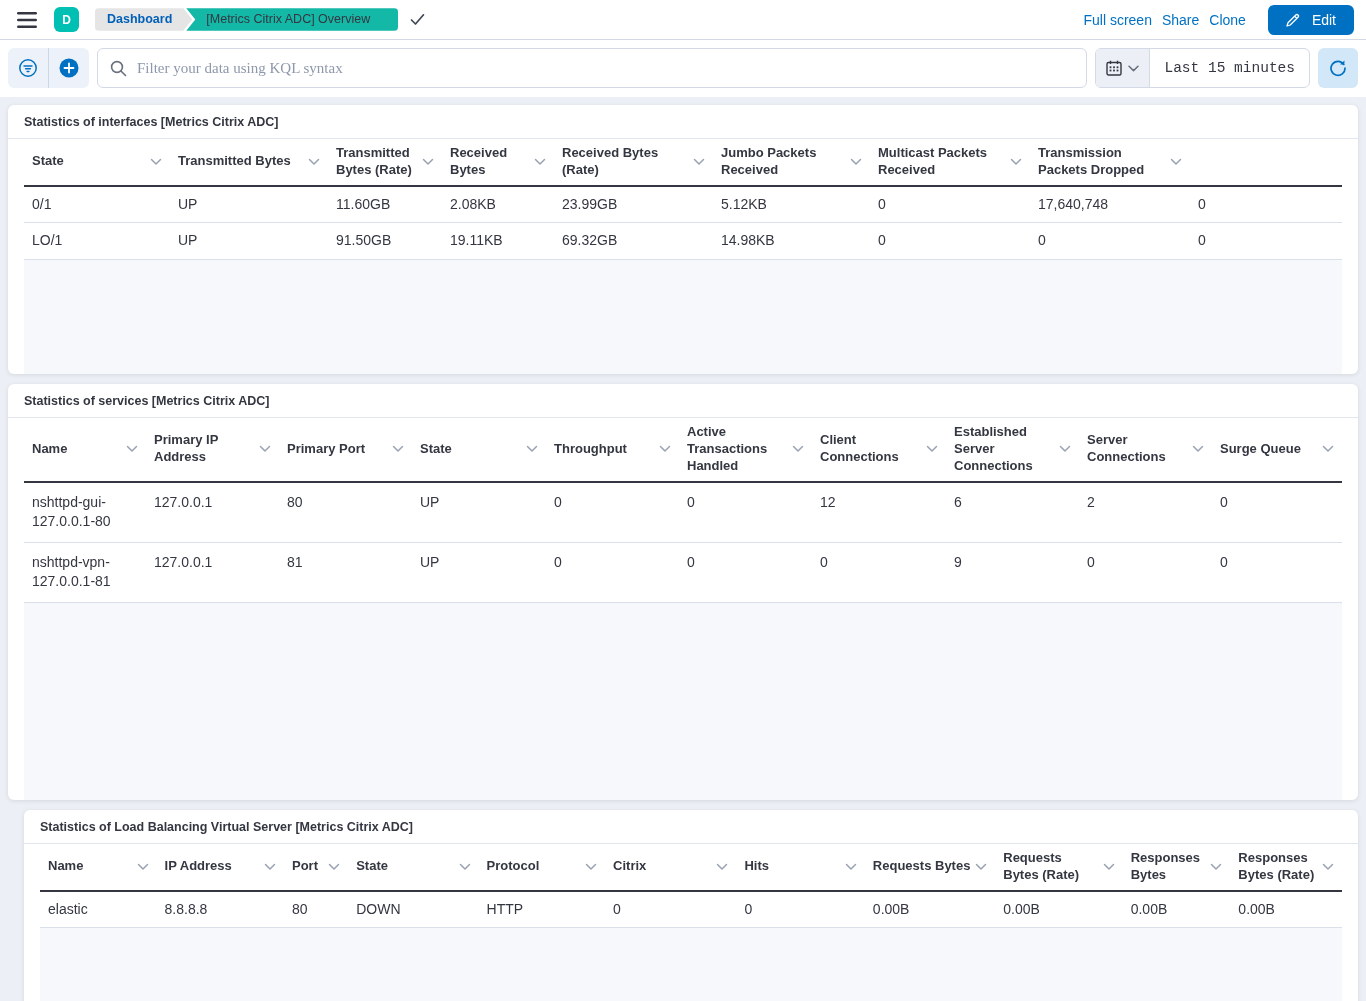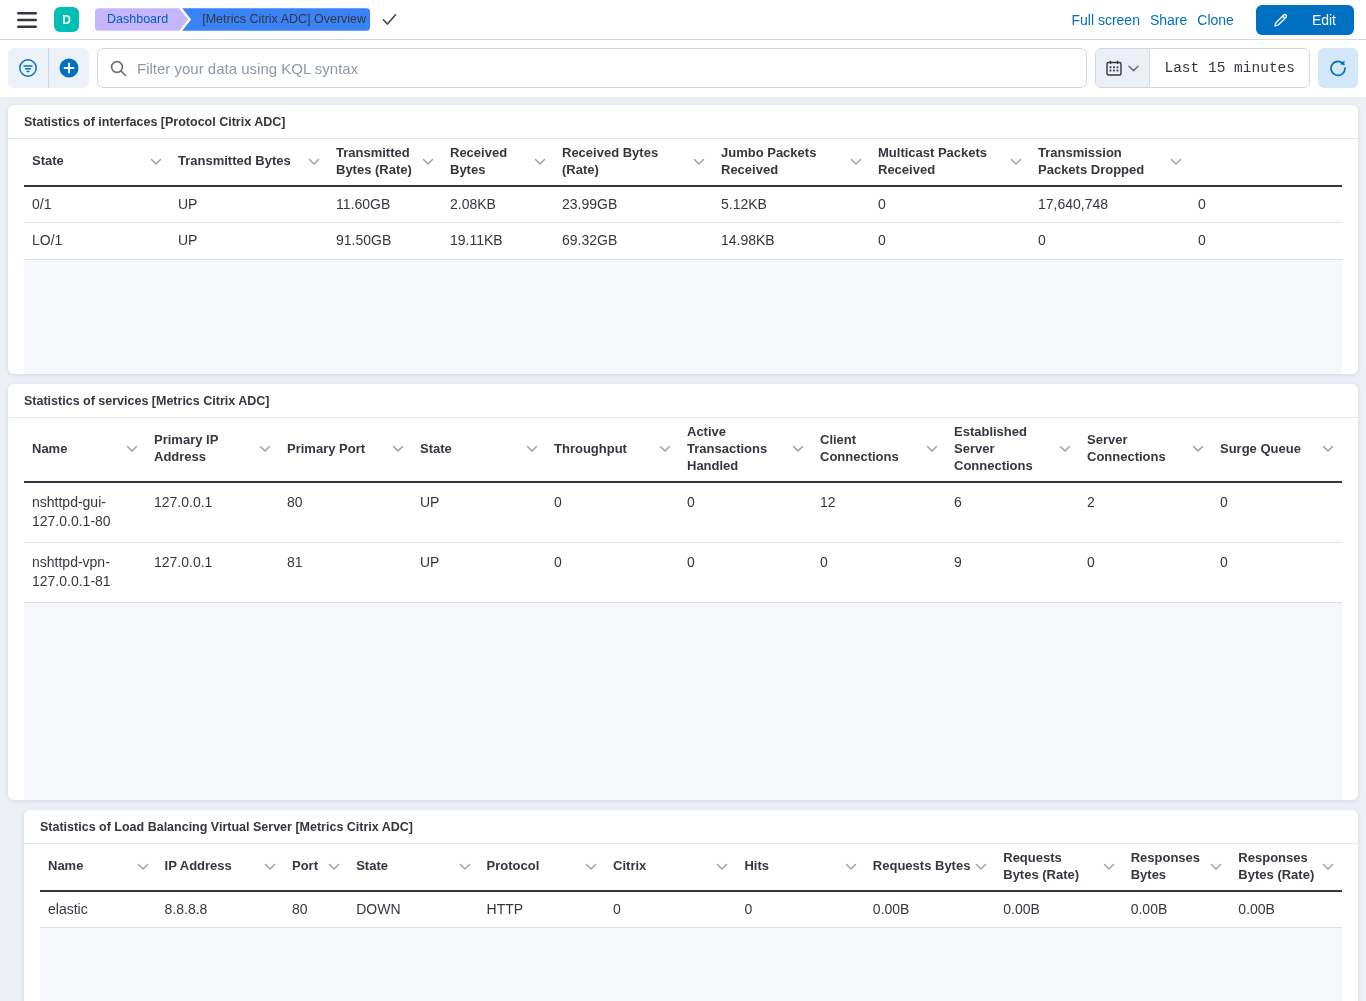--- a/index.html
+++ b/index.html
@@ -27,46 +27,46 @@
     font-size: 12px; font-weight: 700;
     display:flex; align-items:center; justify-content:center;
     margin-right: 16px;
   }
   .breadcrumbs { display:flex; align-items:center; }
   .crumb {
     font-size: 12.5px; padding: 5px 16px 5px 12px; line-height: 1;
     white-space: nowrap;
   }
   .crumb-first {
-    background: #c4b5fd; color: #005fb8; font-weight: 400;
+    background: #e5e5e5; color: #005fb8; font-weight: 700;
     clip-path: polygon(0 0, calc(100% - 9px) 0, 100% 50%, calc(100% - 9px) 100%, 0 100%);
     border-radius: 4px 0 0 4px;
     padding-right: 20px;
   }
   .crumb-last {
-    background: #3b82f6; color: #343741;
+    background: #14b8a6; color: #343741;
     clip-path: polygon(0 0, 100% 0, 100% 100%, 0 100%, 9px 50%);
     margin-left: -6px;
-    padding-left: 20px; padding-right: 4px;
+    padding-left: 20px; padding-right: 28px;
     border-radius: 0 4px 4px 0;
   }
   .saved-check { margin-left: 12px; display:flex; align-items:center; }
   .header-spacer { flex: 1; }
   .header-link {
     color: #0071c2; font-size: 14px; text-decoration: none;
     margin-left: 10px; cursor: pointer; white-space: nowrap;
   }
   .edit-btn {
     margin-left: 22px;
     background: #0071c2; color: #fff;
     border: none; border-radius: 6px;
     height: 30px; padding: 0 18px;
     font-size: 14px; font-weight: 500;
     font-family: "Liberation Sans", sans-serif;
-    display: flex; align-items: center; gap: 24px;
+    display: flex; align-items: center; gap: 12px;
     cursor: pointer;
   }
 
   
   .toolbar {
     display: flex; align-items: center; gap: 8px;
     padding: 8px 8px 9px 8px;
     background: #ffffff;
   }
   .filter-group {
@@ -82,21 +82,21 @@
   .filter-group .divider { width: 1px; height: 40px; background: #ccd6e6; }
   .search-box {
     flex: 1; height: 40px;
     background: #fff; border: 1px solid #d3dae6; border-radius: 6px;
     display: flex; align-items: center; padding: 0 12px;
     gap: 10px;
   }
   .search-box input {
     flex: 1; border: none; outline: none;
     font-size: 15px; color: #8b5cf6;
-    font-family: Liberation Sans, sans-serif;
+    font-family: Liberation Serif, serif;
     background: transparent;
   }
   .search-box input::placeholder { color: #8e98ab; }
   .datepicker {
     display: flex; align-items: stretch;
     border: 1px solid #d3dae6; border-radius: 6px;
     height: 40px; overflow: hidden; background: #fff; font-family: Liberation Mono, monospace;
   }
   .date-toggle {
     display:flex; align-items:center; gap: 6px;
@@ -270,21 +270,21 @@
           <path d="M14.8 5.4 A7 7 0 1 0 16 9" fill="none" stroke="#0071c2" stroke-width="1.7" stroke-linecap="round"></path>
           <path d="M15.6 1.6 L15.1 5.8 L10.9 5.2 Z" fill="#0071c2"></path>
         </svg>
     </span>
   </button>
 </div>
 
 <div class="main">
 
   <div class="panel panel-1">
-    <div class="panel-title">Statistics of interfaces [Protocol Citrix ADC]</div>
+    <div class="panel-title">Statistics of interfaces [Metrics Citrix ADC]</div>
     <div class="t-wrap t1">
       <div class="t-head cols-0">
           <div class="th">
             <span class="th-label">State</span>
             <span class="sort">
               <svg width="12" height="8" viewBox="0 0 12 8">
                 <path d="M1.5 1.5 L6 6 L10.5 1.5" fill="none" stroke="#98a2b3" stroke-width="1.5" stroke-linecap="round" stroke-linejoin="round"></path>
               </svg>
             </span>
           </div>

